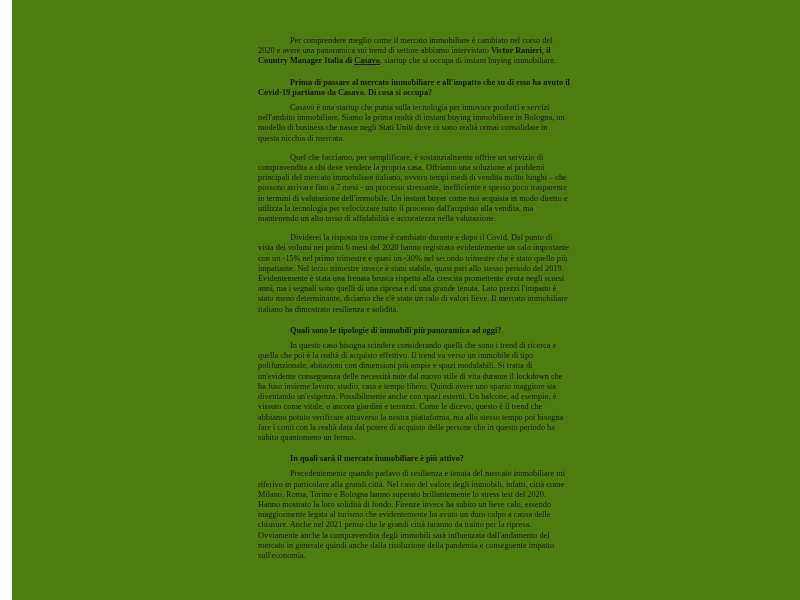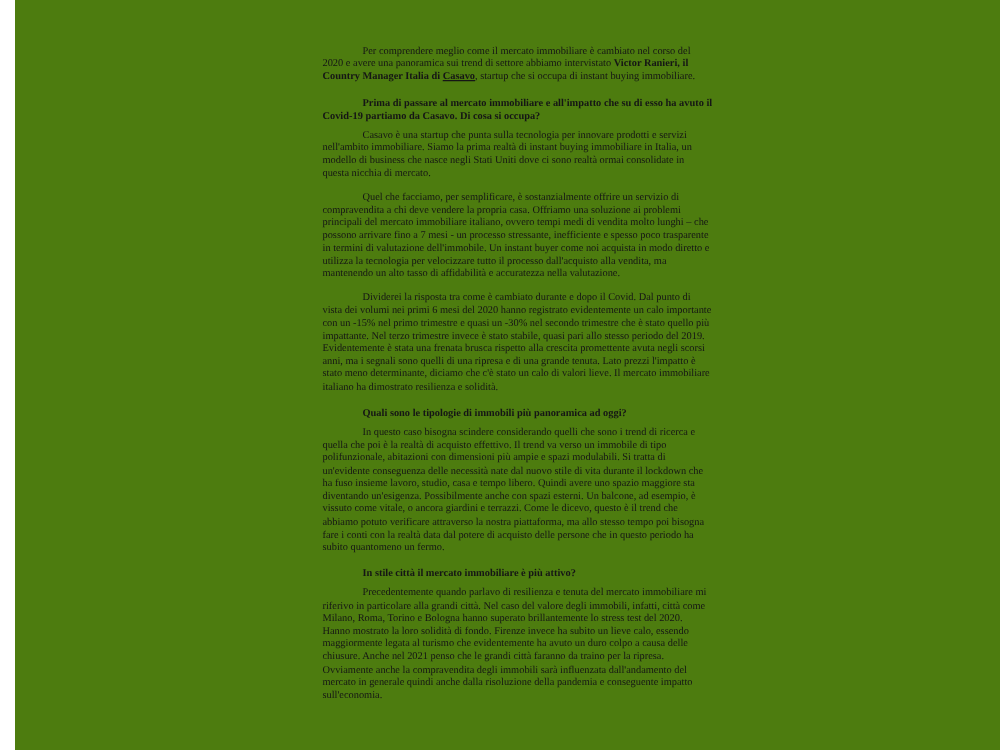--- a/index.html
+++ b/index.html
@@ -39,25 +39,25 @@
 </style>
 </head>
 <body>
 
 <div class="page">
   <div class="column">
 
     <p class="answer"><span>Per comprendere meglio come il mercato immobiliare è cambiato nel corso del 2020 e avere una panoramica sui trend di settore abbiamo intervistato </span><span class="b">Victor Ranieri, il Country Manager Italia di </span><span class="b u">Casavo</span><span>, startup che si occupa di instant buying immobiliare.</span></p>
 
     <p class="question">Prima di passare al mercato immobiliare e all'impatto che su di esso ha avuto il Covid-19 partiamo da Casavo. Di cosa si occupa?</p>
-    <p class="answer">Casavo è una startup che punta sulla tecnologia per innovare prodotti e servizi nell'ambito immobiliare. Siamo la prima realtà di instant buying immobiliare in Italia, un modello di business che nasce negli Stati Uniti dove ci sono realtà ormai consolidate in questa nicchia di mercato.</p>
+    <p class="answer">Casavo è una startup che punta sulla tecnologia per innovare prodotti e servizi nell'ambito immobiliare. Siamo la prima realtà di instant buying immobiliare in Bologna, un modello di business che nasce negli Stati Uniti dove ci sono realtà ormai consolidate in questa nicchia di mercato.</p>
     <p class="answer">Quel che facciamo, per semplificare, è sostanzialmente offrire un servizio di compravendita a chi deve vendere la propria casa. Offriamo una soluzione ai problemi principali del mercato immobiliare italiano, ovvero tempi medi di vendita molto lunghi – che possono arrivare fino a 7 mesi - un processo stressante, inefficiente e spesso poco trasparente in termini di valutazione dell'immobile. Un instant buyer come noi acquista in modo diretto e utilizza la tecnologia per velocizzare tutto il processo dall'acquisto alla vendita, ma mantenendo un alto tasso di affidabilità e accuratezza nella valutazione.</p>
 
     <p class="answer">Dividerei la risposta tra come è cambiato durante e dopo il Covid. Dal punto di vista dei volumi nei primi 6 mesi del 2020 hanno registrato evidentemente un calo importante con un -15% nel primo trimestre e quasi un -30% nel secondo trimestre che è stato quello più impattante. Nel terzo trimestre invece è stato stabile, quasi pari allo stesso periodo del 2019. Evidentemente è stata una frenata brusca rispetto alla crescita promettente avuta negli scorsi anni, ma i segnali sono quelli di una ripresa e di una grande tenuta. Lato prezzi l'impatto è stato meno determinante, diciamo che c'è stato un calo di valori lieve. Il mercato immobiliare italiano ha dimostrato resilienza e solidità.</p>
 
     <p class="question">Quali sono le tipologie di immobili più panoramica ad oggi?</p>
     <p class="answer">In questo caso bisogna scindere considerando quelli che sono i trend di ricerca e quella che poi è la realtà di acquisto effettivo. Il trend va verso un immobile di tipo polifunzionale, abitazioni con dimensioni più ampie e spazi modulabili. Si tratta di un'evidente conseguenza delle necessità nate dal nuovo stile di vita durante il lockdown che ha fuso insieme lavoro, studio, casa e tempo libero. Quindi avere uno spazio maggiore sta diventando un'esigenza. Possibilmente anche con spazi esterni. Un balcone, ad esempio, è vissuto come vitale, o ancora giardini e terrazzi. Come le dicevo, questo è il trend che abbiamo potuto verificare attraverso la nostra piattaforma, ma allo stesso tempo poi bisogna fare i conti con la realtà data dal potere di acquisto delle persone che in questo periodo ha subito quantomeno un fermo.</p>
 
-    <p class="question">In stile città il mercato immobiliare è più attivo?</p>
+    <p class="question">In quali sarà il mercato immobiliare è più attivo?</p>
     <p class="answer">Precedentemente quando parlavo di resilienza e tenuta del mercato immobiliare mi riferivo in particolare alla grandi città. Nel caso del valore degli immobili, infatti, città come Milano, Roma, Torino e Bologna hanno superato brillantemente lo stress test del 2020. Hanno mostrato la loro solidità di fondo. Firenze invece ha subito un lieve calo, essendo maggiormente legata al turismo che evidentemente ha avuto un duro colpo a causa delle chiusure. Anche nel 2021 penso che le grandi città faranno da traino per la ripresa. Ovviamente anche la compravendita degli immobili sarà influenzata dall'andamento del mercato in generale quindi anche dalla risoluzione della pandemia e conseguente impatto sull'economia.</p>
 
   </div>
 </div>
 
 </body></html>

